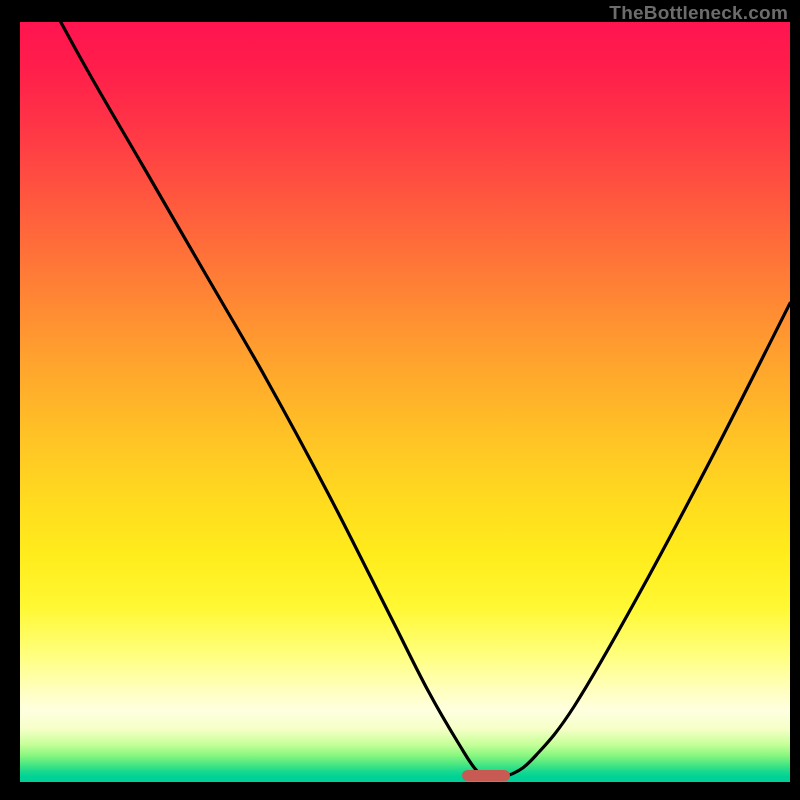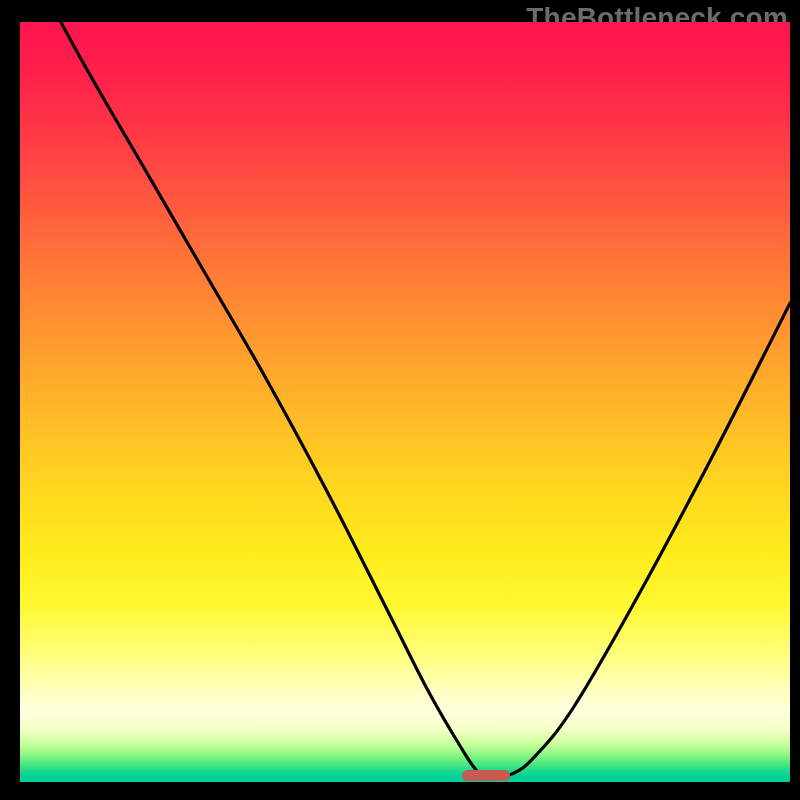--- a/index.html
+++ b/index.html
@@ -59,21 +59,21 @@
     position: absolute;
     height: 11px;
     border-radius: 6px;
     background: #c85a54;
   }
   .brand {
     position: absolute;
     top: 2px;
     right: 12px;
     font-family: Arial, Helvetica, sans-serif;
-    font-size: 28px;
+    font-size: 19px;
     font-weight: bold;
     color: #6c6c6c;
     letter-spacing: 0.2px;
   }
 </style>
 </head>
 <body>
 
 <div class="brand">TheBottleneck.com</div>
 

